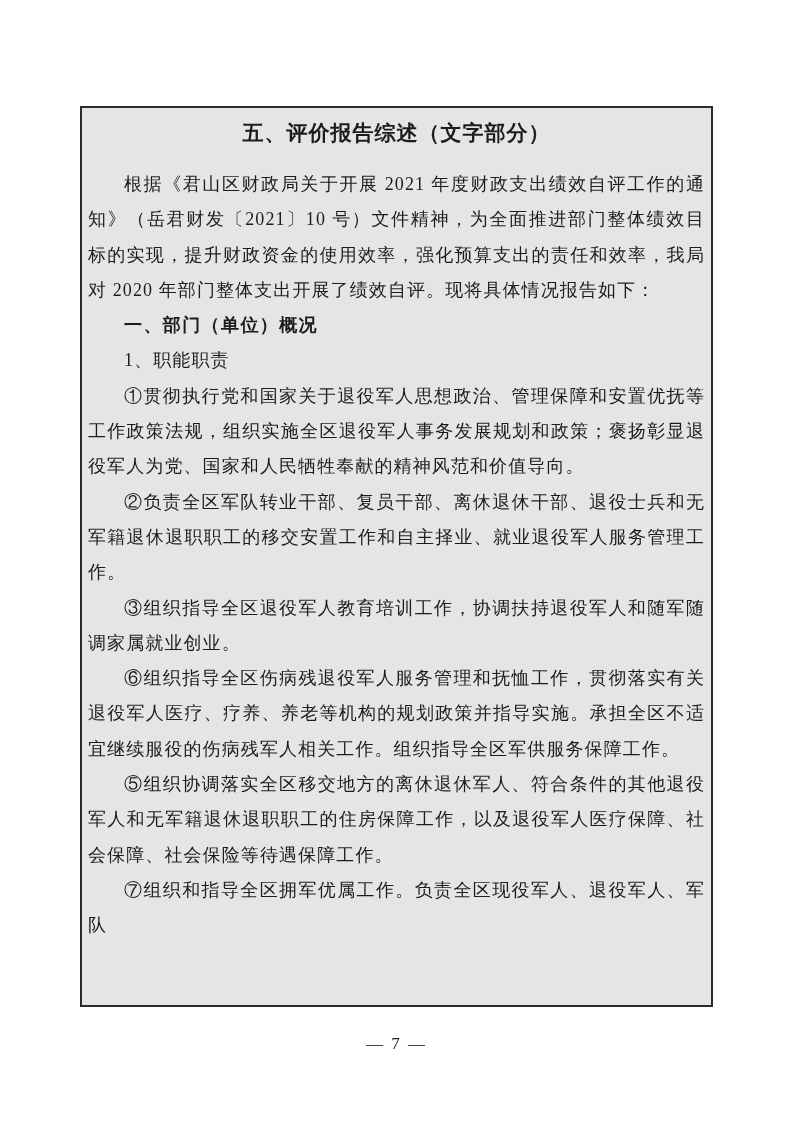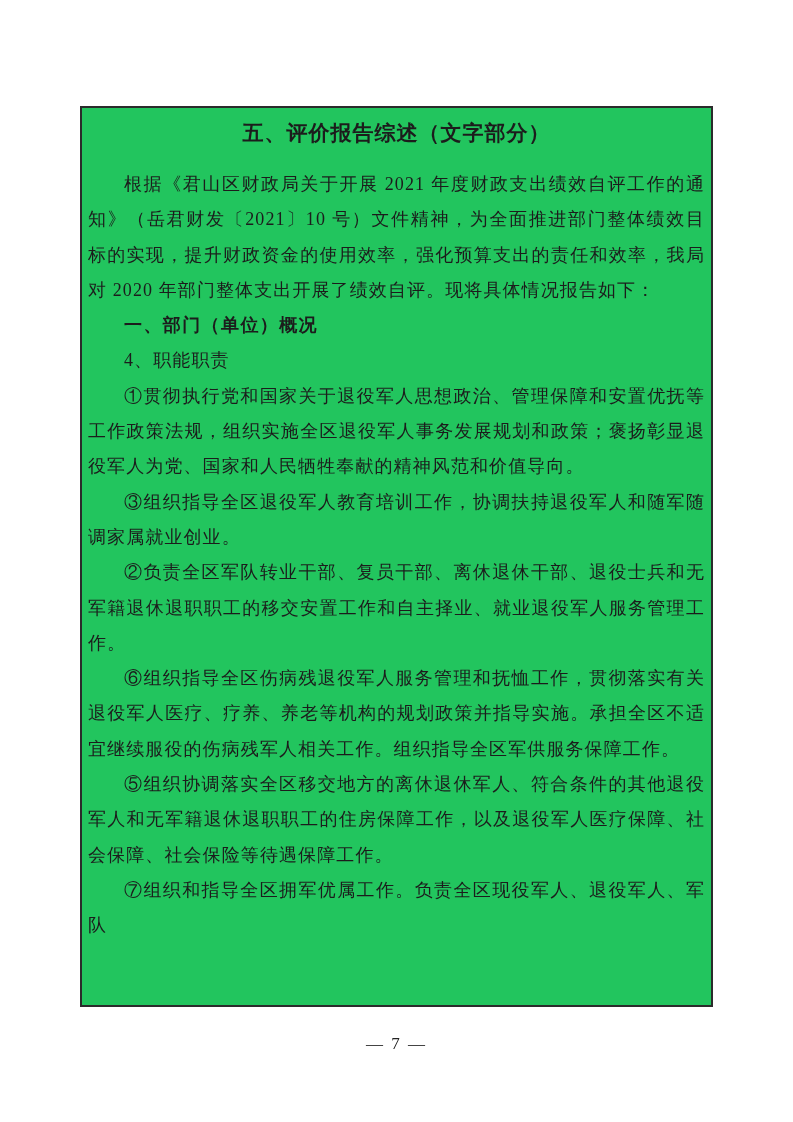--- a/index.html
+++ b/index.html
@@ -16,21 +16,21 @@
     background: #ffffff;
     overflow: hidden;
   }
   .content-box {
     position: absolute;
     left: 80px;
     top: 106px;
     width: 633px;
     height: 901px;
     border: 2px solid #2b2b2b;
-    background: #22c55e;
+    background: #e5e5e5;
     padding: 9px 6px 0 6px;
     overflow: hidden;
   }
   .doc-title {
     text-align: center;
     font-weight: bold;
     font-size: 21px;
     line-height: 32px;
     letter-spacing: 1px;
     margin-bottom: 18px;
@@ -67,27 +67,27 @@
 
   <div class="content-box">
 
     <div class="doc-title">五、评价报告综述（文字部分）</div>
 
     <div class="para">根据《君山区财政局关于开展 2021 年度财政支出绩效自评工作的通知》（岳君财发〔2021〕10 号）文件精神，为全面推进部门整体绩效目标的实现，提升财政资金的使用效率，强化预算支出的责任和效率，我局对 2020 年部门整体支出开展了绩效自评。现将具体情况报告如下：</div>
 
     <div class="para h-bold">一、部门（单位）概况</div>
 
 
-    <div class="para">4、职能职责</div>
+    <div class="para">1、职能职责</div>
 
     <div class="para">①贯彻执行党和国家关于退役军人思想政治、管理保障和安置优抚等工作政策法规，组织实施全区退役军人事务发展规划和政策；褒扬彰显退役军人为党、国家和人民牺牲奉献的精神风范和价值导向。</div>
 
+    <div class="para">②负责全区军队转业干部、复员干部、离休退休干部、退役士兵和无军籍退休退职职工的移交安置工作和自主择业、就业退役军人服务管理工作。</div>
+
     <div class="para">③组织指导全区退役军人教育培训工作，协调扶持退役军人和随军随调家属就业创业。</div>
-
-    <div class="para">②负责全区军队转业干部、复员干部、离休退休干部、退役士兵和无军籍退休退职职工的移交安置工作和自主择业、就业退役军人服务管理工作。</div>
 
 
     <div class="para">⑥组织指导全区伤病残退役军人服务管理和抚恤工作，贯彻落实有关退役军人医疗、疗养、养老等机构的规划政策并指导实施。承担全区不适宜继续服役的伤病残军人相关工作。组织指导全区军供服务保障工作。</div>
 
     <div class="para">⑤组织协调落实全区移交地方的离休退休军人、符合条件的其他退役军人和无军籍退休退职职工的住房保障工作，以及退役军人医疗保障、社会保障、社会保险等待遇保障工作。</div>
 
     <div class="para">⑦组织和指导全区拥军优属工作。负责全区现役军人、退役军人、军队</div>
 
   </div>
 

